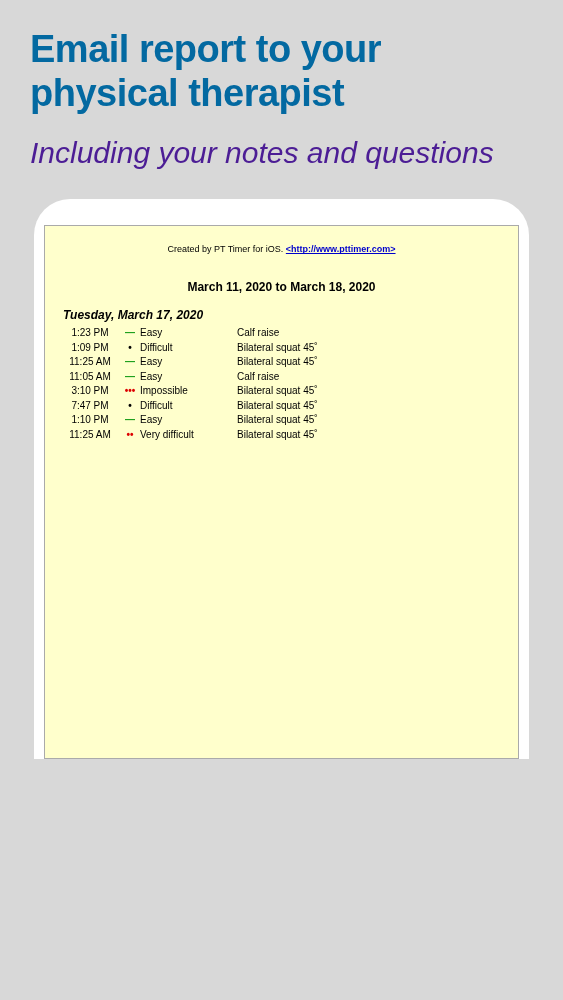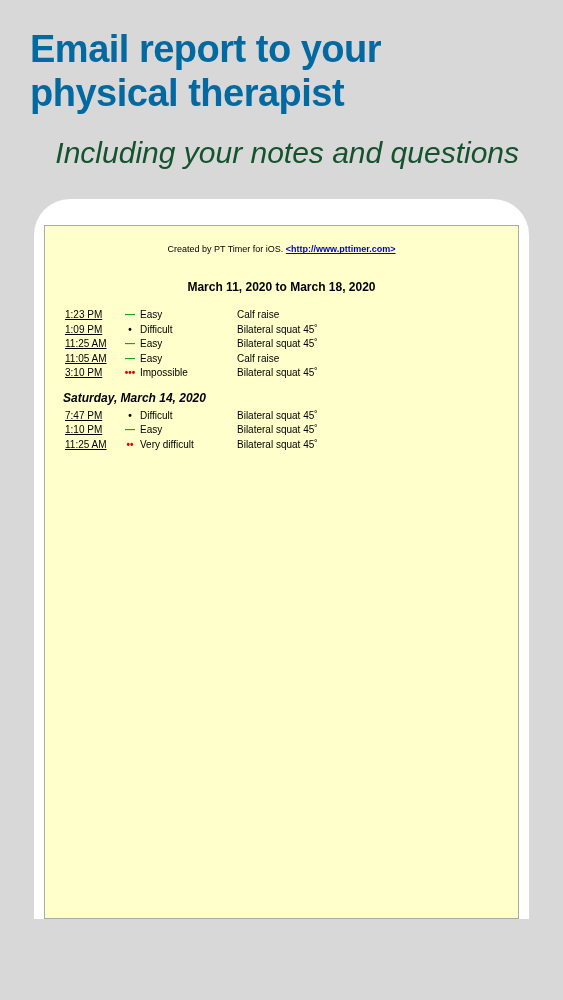--- a/index.html
+++ b/index.html
@@ -14,32 +14,31 @@
   font-size: 38px;
   font-weight: 700;
   color: #0369a1;
   letter-spacing: -0.5px;
   padding: 28px 30px 10px 30px;
   line-height: 1.15;
 }
 .marketing-subtitle {
   font-size: 30px;
   font-style: italic;
-  color: #14532d;
-  text-align: right;
+  color: #4c1d95;
   padding: 10px 44px 28px 30px;
   line-height: 1.2;
   font-weight: 400;
 }
 .device-frame {
   background: #fff;
   border-radius: 36px 36px 0 0;
   margin: 0 34px;
   padding: 26px 10px 0 10px;
-  height: 720px;
+  height: 560px;
 }
 .report {
   background: #ffffcc;
   border: 1px solid #aaa;
   padding: 18px 16px;
   height: 100%;
   font-size: 10px;
   color: #000;
 }
 .report-header {
@@ -65,23 +64,22 @@
   margin: 10px 0 4px 2px;
 }
 .entry-row {
   display: flex;
   font-size: 10px;
   line-height: 1.45;
   padding-left: 4px;
 }
 .col-time {
   width: 58px;
-  text-align: left;
+  text-align: center;
   padding-right: 8px;
-  text-decoration: underline;
 }
 .col-diff {
   width: 86px;
   display: flex;
   align-items: baseline;
 }
 .diff-icon {
   display: inline-block;
   width: 14px;
   text-align: center;
@@ -113,20 +111,21 @@
 
     <div class="report-header">
       <div class="line1">
         <span>Created by PT Timer for iOS. </span><span class="report-link">&lt;http://www.pttimer.com&gt;</span>
       </div>
     </div>
 
     <div class="date-range">March 11, 2020 to March 18, 2020</div>
 
     <div id="report-body">
+        <div class="day-heading">Tuesday, March 17, 2020</div>
         <div class="entry-row">
           <div class="col-time">1:23 PM</div>
           <div class="col-diff">
             <span class="diff-icon diff-easy">—</span>
             <span>Easy</span>
           </div>
           <div class="col-ex">Calf raise</div>
         </div>
         <div class="entry-row">
           <div class="col-time">1:09 PM</div>
@@ -153,21 +152,20 @@
           <div class="col-ex">Calf raise</div>
         </div>
         <div class="entry-row">
           <div class="col-time">3:10 PM</div>
           <div class="col-diff">
             <span class="diff-icon diff-impossible">•••</span>
             <span>Impossible</span>
           </div>
           <div class="col-ex">Bilateral squat 45˚</div>
         </div>
-        <div class="day-heading">Saturday, March 14, 2020</div>
         <div class="entry-row">
           <div class="col-time">7:47 PM</div>
           <div class="col-diff">
             <span class="diff-icon diff-difficult">•</span>
             <span>Difficult</span>
           </div>
           <div class="col-ex">Bilateral squat 45˚</div>
         </div>
         <div class="entry-row">
           <div class="col-time">1:10 PM</div>

